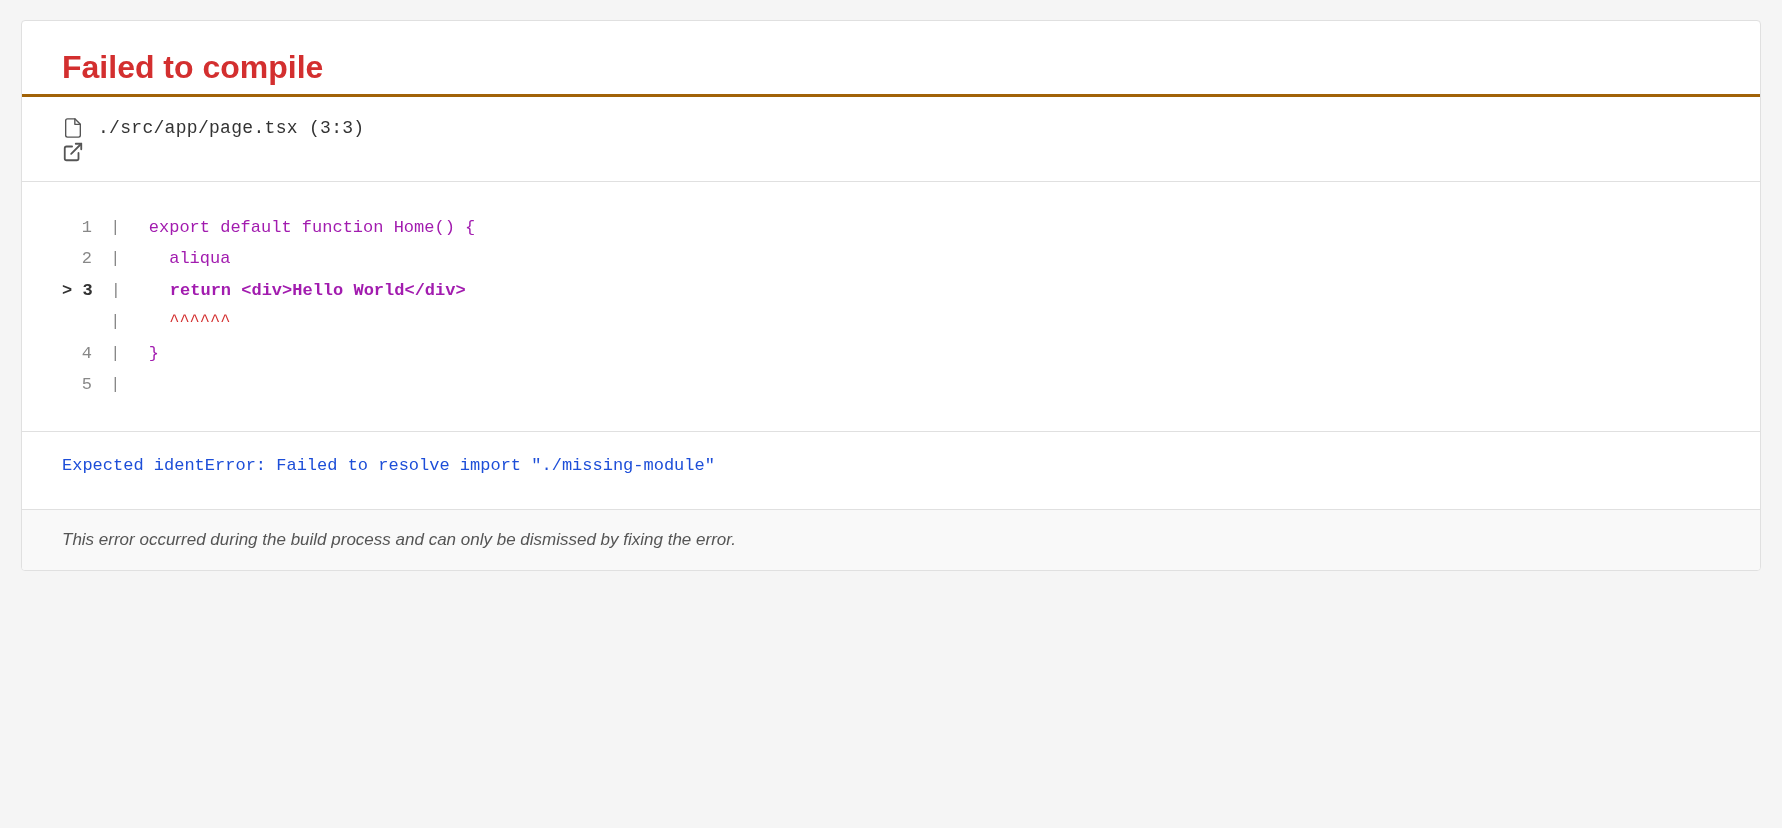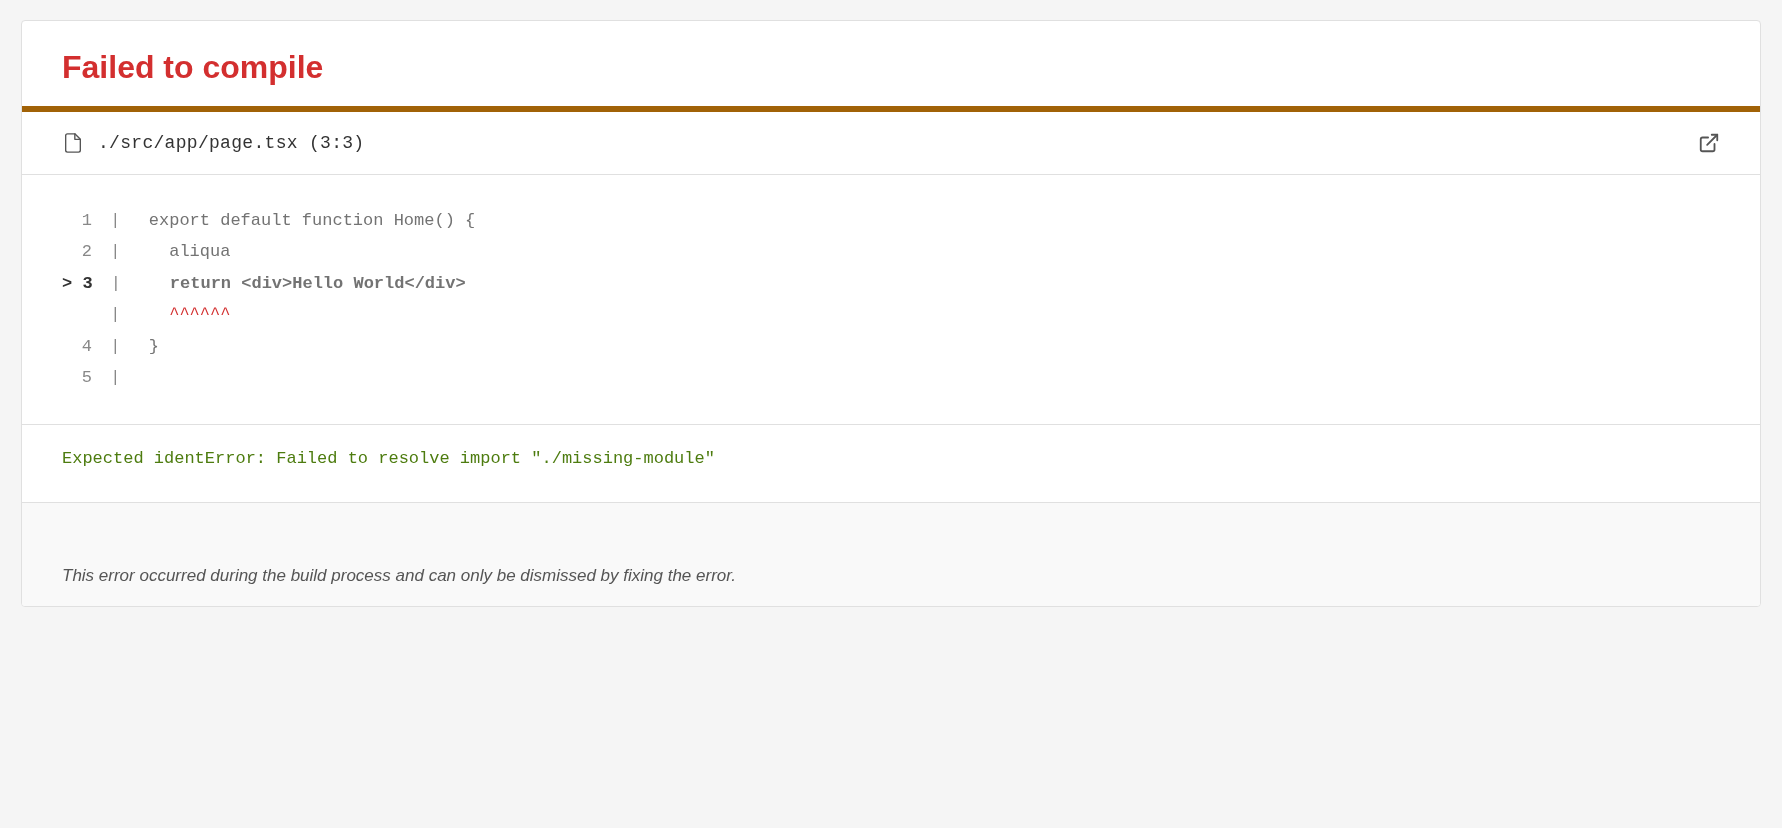--- a/index.html
+++ b/index.html
@@ -22,38 +22,39 @@
     .error-container {
       background-color: #ffffff;
       border: 1px solid #e0e0e0;
       border-radius: 4px;
       width: 100%;
       max-width: 1740px;
       overflow: hidden;
     }
 
     .error-header {
-      padding: 28px 40px 20px 40px;
-      border-bottom: 6px solid #a16207;
+      padding: 28px 40px 8px 40px;
+      border-bottom: 3px solid #a16207;
     }
 
     .error-title {
       color: #d32f2f;
       font-size: 32px;
       font-weight: 700;
       font-family: -apple-system, BlinkMacSystemFont, 'Segoe UI', sans-serif;
     }
 
     .file-section {
       border-bottom: 1px solid #e0e0e0;
       padding: 18px 40px;
       display: flex;
-      align-items: center;
+      align-items: flex-start;
       justify-content: space-between;
       background-color: #ffffff;
+      flex-direction: column;
     }
 
     .file-info {
       display: flex;
       align-items: center;
       gap: 14px;
     }
 
     .file-icon {
       width: 22px;
@@ -109,50 +110,49 @@
       margin-right: 8px;
       user-select: none;
     }
 
     .line-separator {
       color: #888;
       margin-right: 8px;
     }
 
     .line-content {
-      color: #737373;
+      color: #a21caf;
     }
 
     .line-content.highlighted {
       font-weight: 700;
     }
 
     .error-message-block {
       padding: 20px 40px 30px 40px;
       border-bottom: 1px solid #e0e0e0;
       background-color: #ffffff;
     }
 
     .error-message {
       font-family: 'Courier New', Courier, monospace;
       font-size: 17px;
-      color: #4d7c0f;
+      color: #1d4ed8;
       line-height: 1.6;
     }
 
     .footer-message {
       padding: 20px 40px;
       background-color: #f9f9f9;
     }
 
     .footer-text {
       font-size: 17px;
       color: #555;
       font-style: italic;
-      margin-top: 43px;
     }
   </style>
 </head>
 <body>
 
 <div class="error-container">
 
   <div class="error-header">
     <h1 class="error-title">Failed to compile</h1>
   </div>

